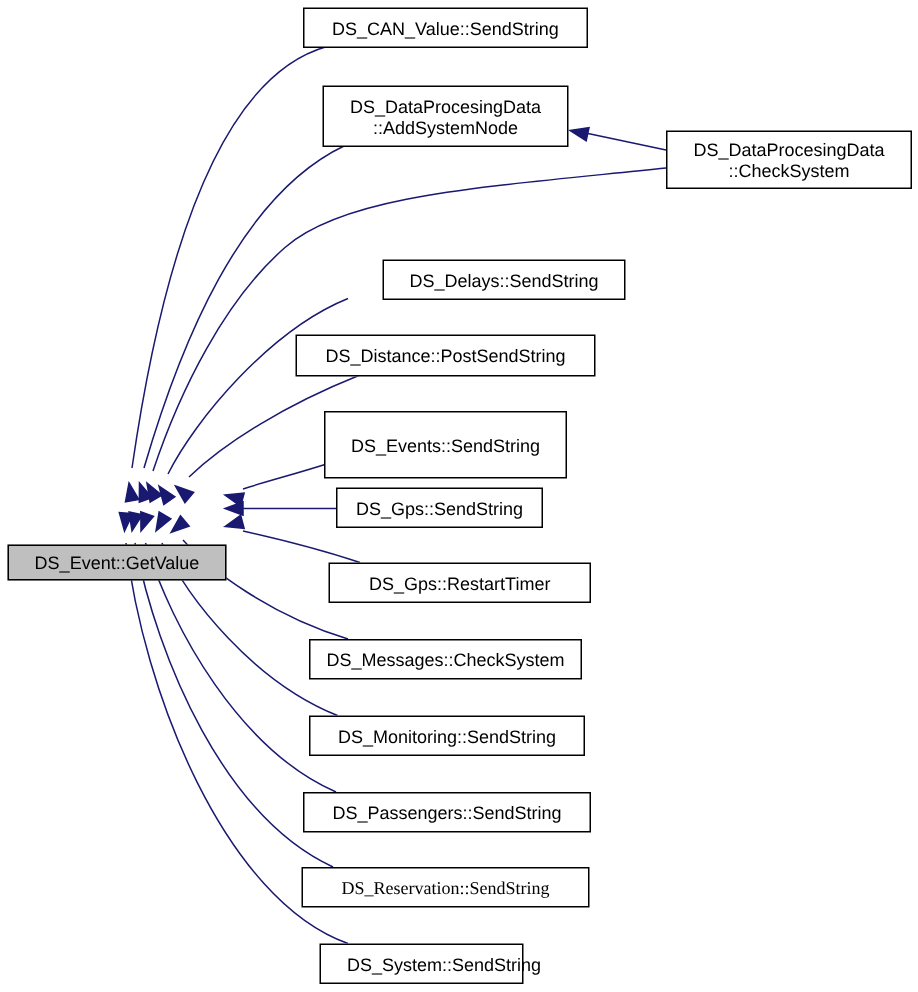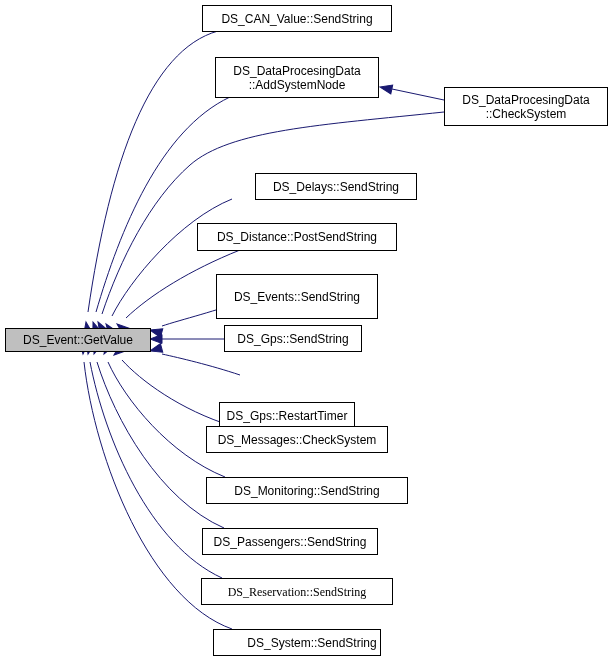--- a/index.html
+++ b/index.html
@@ -2,21 +2,21 @@
 <html><head>
 <meta charset="utf-8">
 <style>
   html, body { margin: 0; padding: 0; background: #ffffff; }
   body { width: 612px; height: 661px; position: relative; overflow: hidden;
          font-family: "Liberation Sans", "DejaVu Sans", sans-serif; }
   #graph { position: absolute; left: 0; top: 0; width: 612px; height: 661px; }
   .node { position: absolute; box-sizing: border-box; border: 1px solid #000;
           background: #fff; display: flex; align-items: center; justify-content: center;
           text-align: center; font-size: 12px; line-height: 14px; color: #000; cursor: pointer; white-space: pre; }
-  .node.root { background: #bfbfbf; cursor: default; }
+  .node.root { background: #bfbfbf; cursor: default; margin-top: 35px; }
 </style>
 </head>
 <body>
 
 <svg id="graph" xmlns="http://www.w3.org/2000/svg" width="612" height="661">
   <g id="edges">
       <path d="M 218 31 C 150 50, 110 160, 88 312" fill="none" stroke="#191970" stroke-width="1"></path>
       <polygon points="0,0 12,-4.5 12,4.5" fill="#191970" stroke="#191970" transform="translate(86,322) rotate(80)"></polygon>
       <path d="M 230 97 C 160 130, 120 230, 96 312" fill="none" stroke="#191970" stroke-width="1"></path>
       <polygon points="0,0 12,-4.5 12,4.5" fill="#191970" stroke="#191970" transform="translate(93,322) rotate(70)"></polygon>
@@ -50,18 +50,18 @@
 <div class="node root" style="left:5px;top:328px;width:146px;height:24px;">DS_Event::GetValue</div>
 <div class="node" style="left:202px;top:5px;width:190px;height:27px;">DS_CAN_Value::SendString</div>
 <div class="node" style="left:215px;top:57px;width:164px;height:41px;">DS_DataProcesingData
 ::AddSystemNode</div>
 <div class="node" style="left:444px;top:87px;width:164px;height:39px;">DS_DataProcesingData
 ::CheckSystem</div>
 <div class="node" style="left:216px;top:173px;width:162px;height:27px;margin-left:39px;">DS_Delays::SendString</div>
 <div class="node" style="left:197px;top:223px;width:200px;height:28px;text-align:center;">DS_Distance::PostSendString</div>
 <div class="node" style="left:216px;top:274px;width:162px;height:45px;">DS_Events::SendString</div>
 <div class="node" style="left:224px;top:325px;width:138px;height:27px;">DS_Gps::SendString</div>
-<div class="node" style="left:219px;top:375px;width:136px;height:27px;margin-top:27px;">DS_Gps::RestartTimer</div>
+<div class="node" style="left:219px;top:375px;width:175px;height:27px;">DS_Gps::RestartTimer</div>
 <div class="node" style="left:206px;top:426px;width:182px;height:27px;">DS_Messages::CheckSystem</div>
-<div class="node" style="left:206px;top:477px;width:202px;height:27px;">DS_Monitoring::SendString</div>
-<div class="node" style="left:202px;top:528px;width:176px;height:27px;">DS_Passengers::SendString</div>
+<div class="node" style="left:206px;top:477px;width:184px;height:27px;">DS_Monitoring::SendString</div>
+<div class="node" style="left:202px;top:528px;width:192px;height:27px;">DS_Passengers::SendString</div>
 <div class="node" style="left:201px;top:578px;width:192px;height:27px;font-family:Liberation Serif, serif;">DS_Reservation::SendString</div>
-<div class="node" style="left:213px;top:629px;width:168px;height:27px;padding-left:30px;">DS_System::SendString</div>
+<div class="node" style="left:213px;top:629px;width:136px;height:27px;padding-left:30px;">DS_System::SendString</div>
 
 </body></html>

